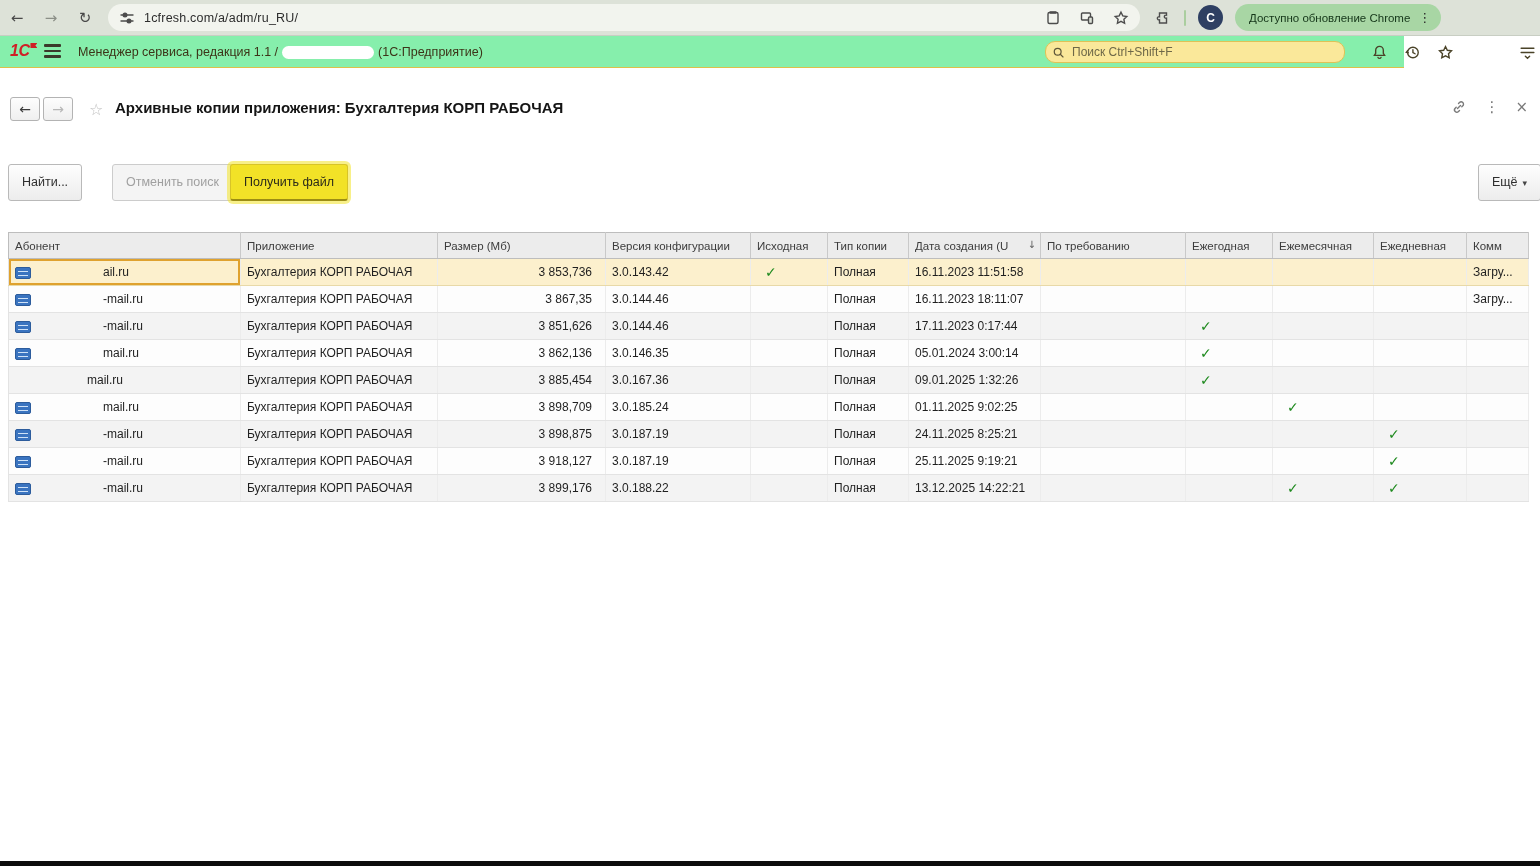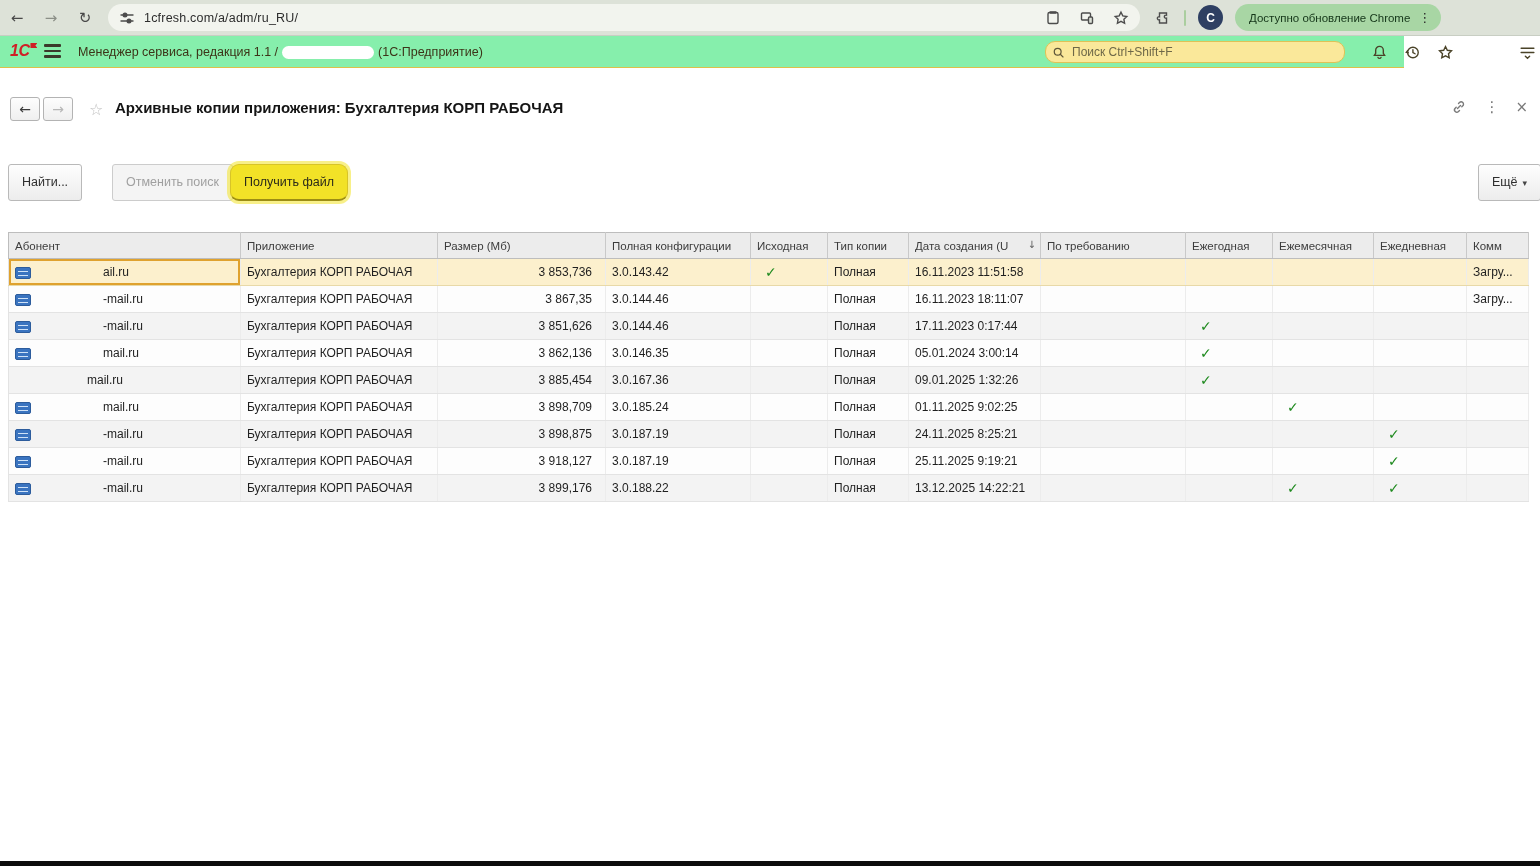--- a/index.html
+++ b/index.html
@@ -207,21 +207,21 @@
         <path d="M7.5 4.5l1-1a2.3 2.3 0 0 1 3.3 3.3l-1 1"></path>
         <path d="M8.5 11.5l-1 1a2.3 2.3 0 0 1-3.3-3.3l1-1"></path>
       </svg>
   </span>
   <span class="tx glyph">⋮</span>
   <span class="tx glyph">×</span>
 </div>
 
 <button class="btn" style="left:8px;">Найти...</button>
 <button class="btn disabled" style="left:84px;margin-left:28px;">Отменить поиск</button>
-<button class="btn hl" style="left:230px;border-radius:9px;">Получить файл</button>
+<button class="btn hl" style="left:230px;">Получить файл</button>
 <button class="btn" style="left:1478px;"><span>Ещё</span><span class="caret glyph">▾</span></button>
 
 <div class="tbl-wrap">
   <table>
       <colgroup>
         <col style="width: 232px;">
         <col style="width: 197px;">
         <col style="width: 168px;">
         <col style="width: 145px;">
         <col style="width: 77px;">
@@ -231,21 +231,21 @@
         <col style="width: 87px;">
         <col style="width: 101px;">
         <col style="width: 93px;">
         <col style="width: 62px;">
       </colgroup>
     <thead>
         <tr>
           <th><span>Абонент</span></th>
           <th><span>Приложение</span></th>
           <th><span>Размер (Мб)</span></th>
-          <th><span>Полная конфигурации</span></th>
+          <th><span>Версия конфигурации</span></th>
           <th><span>Исходная</span></th>
           <th><span>Тип копии</span></th>
           <th><span>Дата создания (U</span><span class="sort glyph">↓</span></th>
           <th><span>По требованию</span></th>
           <th><span>Ежегодная</span></th>
           <th><span>Ежемесячная</span></th>
           <th><span>Ежедневная</span></th>
           <th><span>Комм</span></th>
         </tr>
       </thead>

